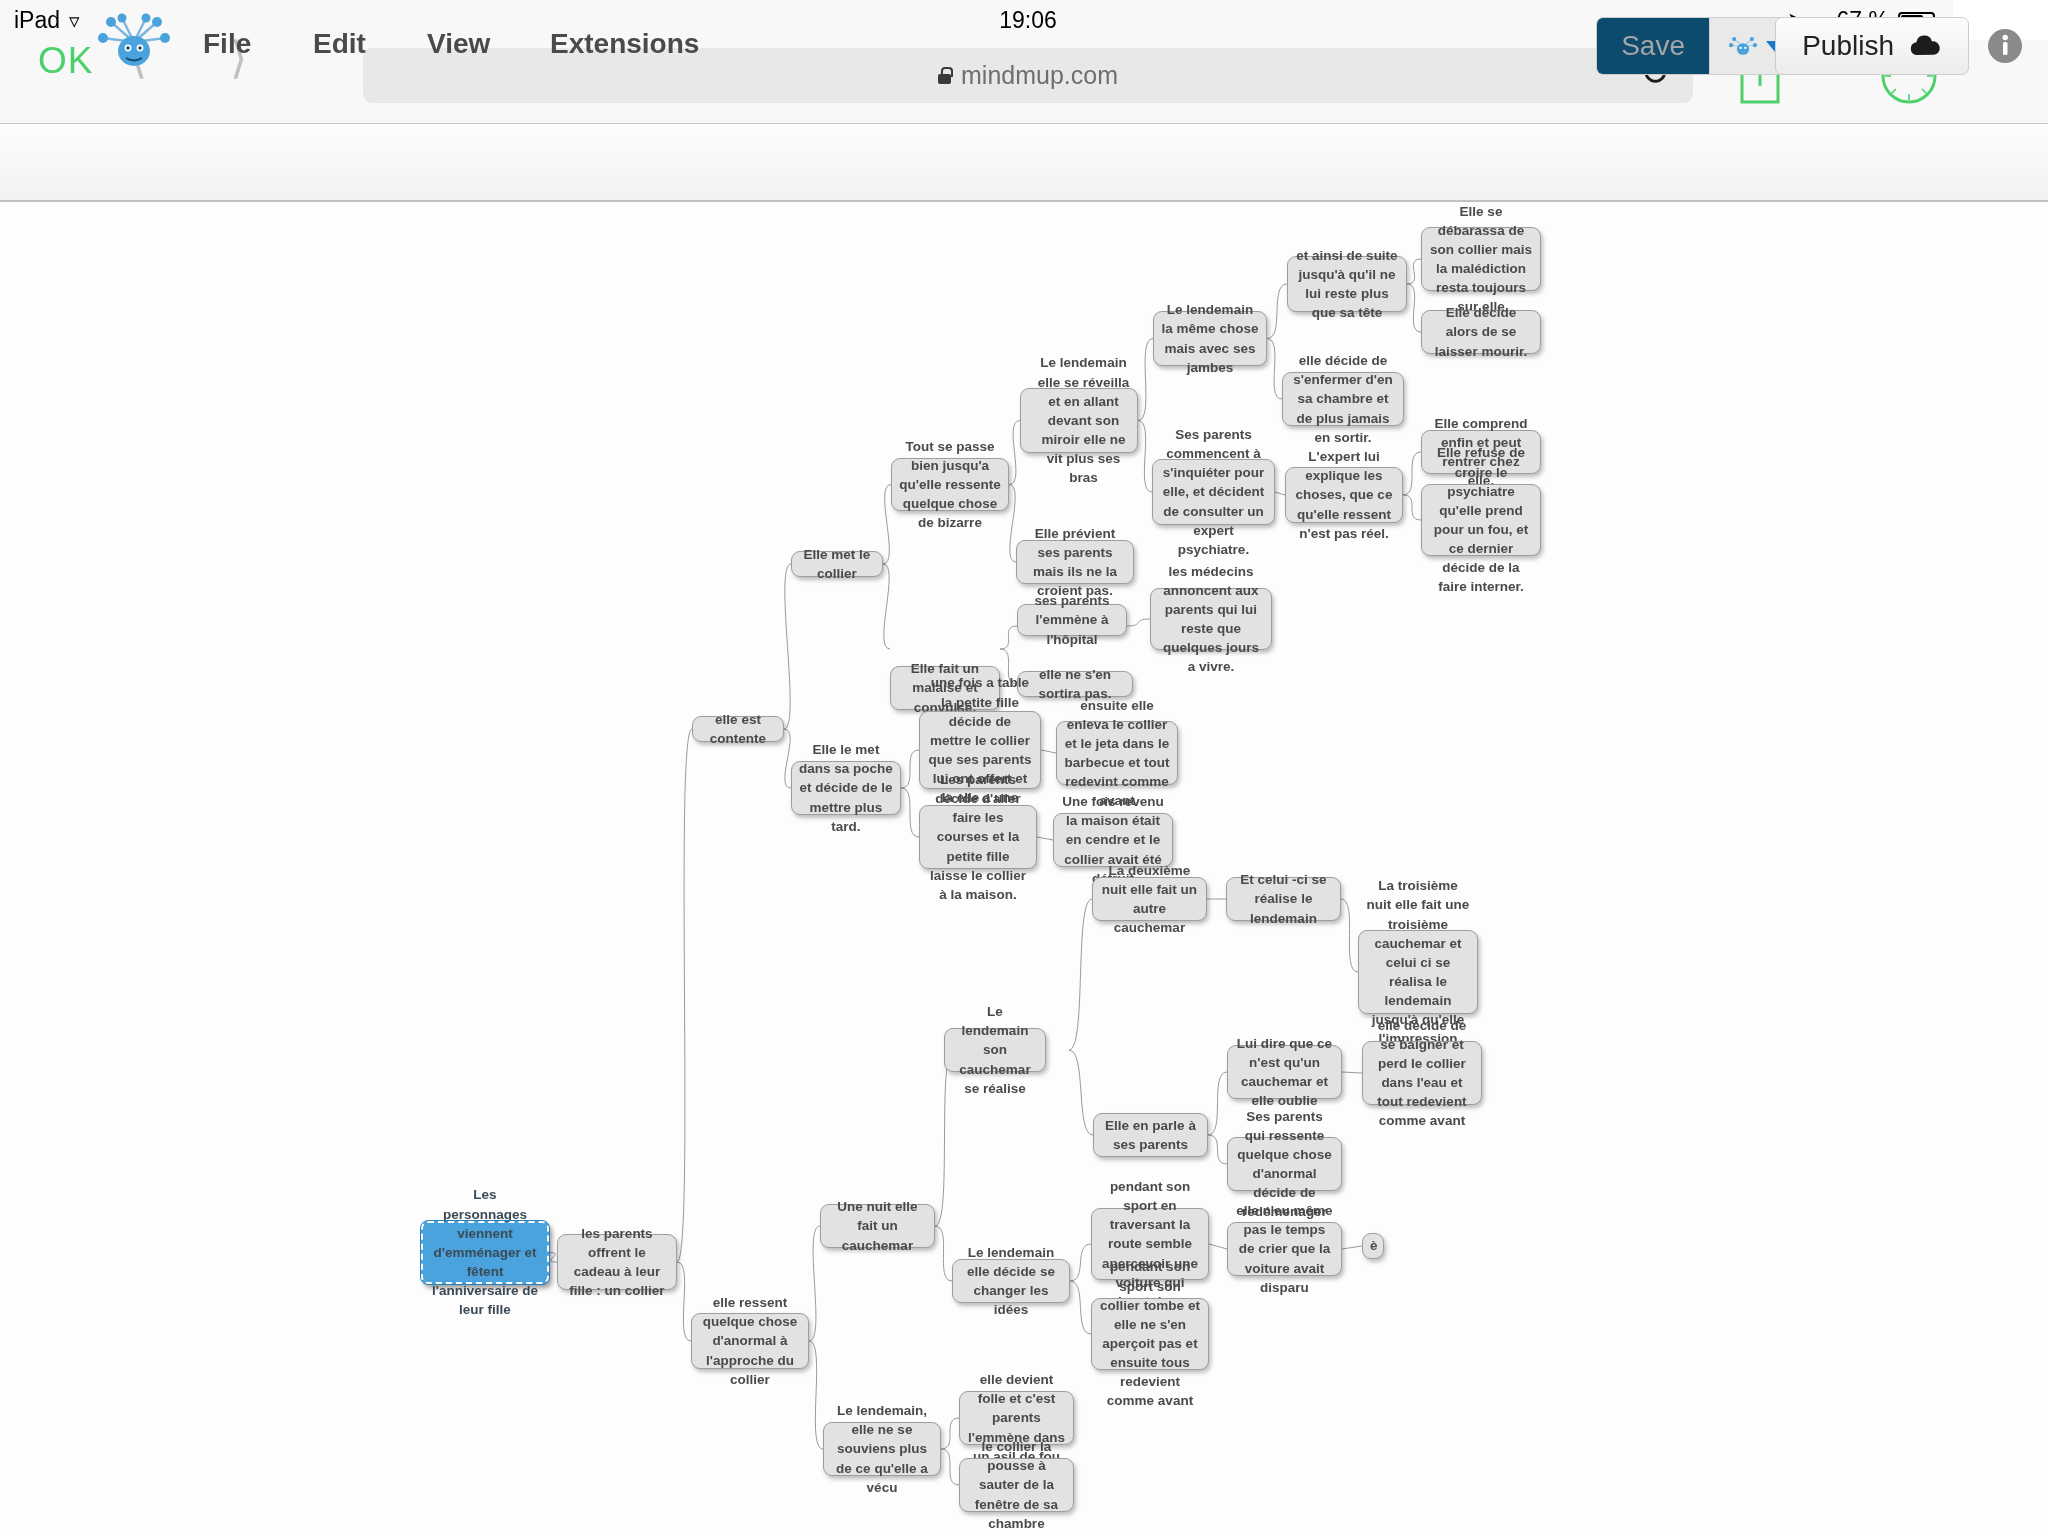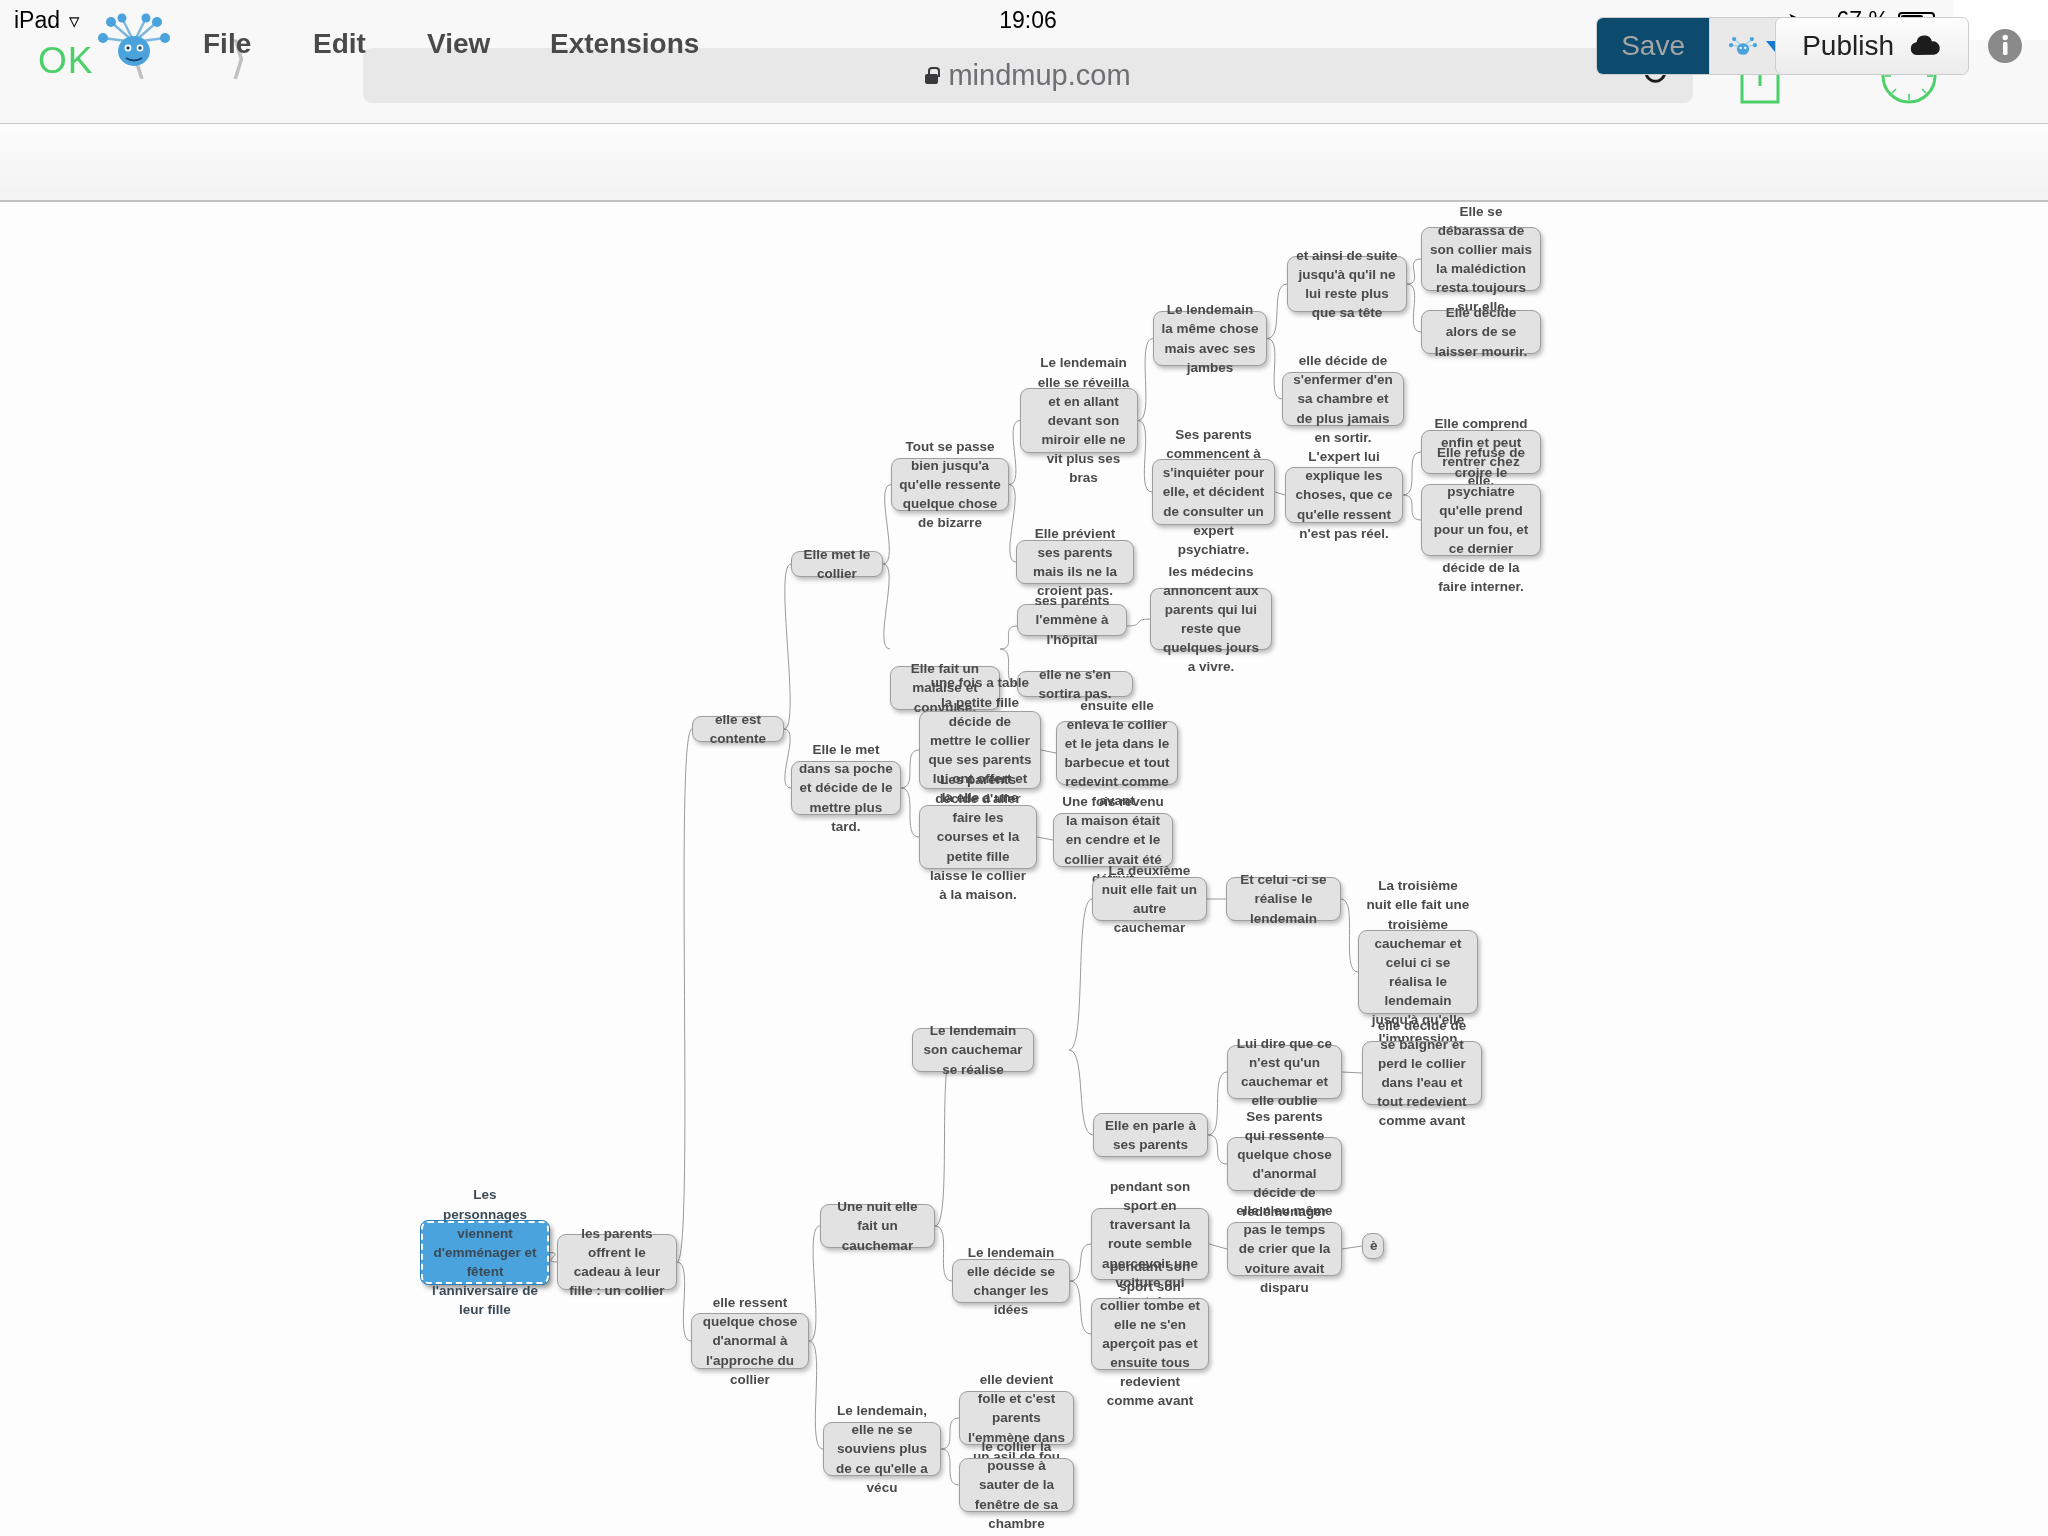--- a/index.html
+++ b/index.html
@@ -44,21 +44,21 @@
     position: absolute; top: 36px; font-size: 44px; color: #c0c0c0;
     font-weight: 300; line-height: 1;
   }
   #nav-back { left: 130px; }
   #nav-forward { left: 230px; }
   #url-field {
     position: absolute; left: 363px; top: 48px; width: 1330px; height: 55px;
     background: #e8e8e8; border-radius: 9px;
     display: flex; align-items: center; justify-content: center; gap: 10px;
   }
-  #url-text { font-size: 29px; color: #6e6e73; }
+  #url-text { font-size: 25px; color: #6e6e73; }
   .lock-icon { width: 13px; height: 17px; position: relative; display: inline-block; }
   .lock-icon::before {
     content: ""; position: absolute; left: 0; bottom: 0; width: 13px; height: 10px;
     background: #3a3a3c; border-radius: 2px;
   }
   .lock-icon::after {
     content: ""; position: absolute; left: 2.5px; top: 0; width: 8px; height: 8px;
     border: 2px solid #3a3a3c; border-bottom: none; border-radius: 4px 4px 0 0;
   }
   #reload-icon {
@@ -382,21 +382,21 @@
       </div>
       <div class="node" style="left: 1053px; top: 611px; width: 120px; height: 54px;">
         <span>Une fois revenu la maison était en cendre et le collier avait été détruit</span>
       </div>
       <div class="node" style="left: 691px; top: 1111px; width: 118px; height: 56px;">
         <span>elle ressent quelque chose d'anormal à l'approche du collier</span>
       </div>
       <div class="node" style="left: 820px; top: 1002px; width: 115px; height: 44px;">
         <span>Une nuit elle fait un cauchemar</span>
       </div>
-      <div class="node" style="left: 912px; top: 826px; width: 122px; height: 44px; align-items: center;">
+      <div class="node" style="left: 944px; top: 826px; width: 102px; height: 44px; align-items: center;">
         <span>Le lendemain son cauchemar se réalise</span>
       </div>
       <div class="node" style="left: 1092px; top: 675px; width: 115px; height: 44px;">
         <span>La deuxième nuit elle fait un autre cauchemar</span>
       </div>
       <div class="node" style="left: 1226px; top: 675px; width: 115px; height: 44px;">
         <span>Et celui -ci se réalise le lendemain</span>
       </div>
       <div class="node" style="left: 1358px; top: 728px; width: 120px; height: 84px;">
         <span>La troisième nuit elle fait une troisième cauchemar et celui ci se réalisa le lendemain jusqu'à qu'elle l'impression d'être détruite</span>

